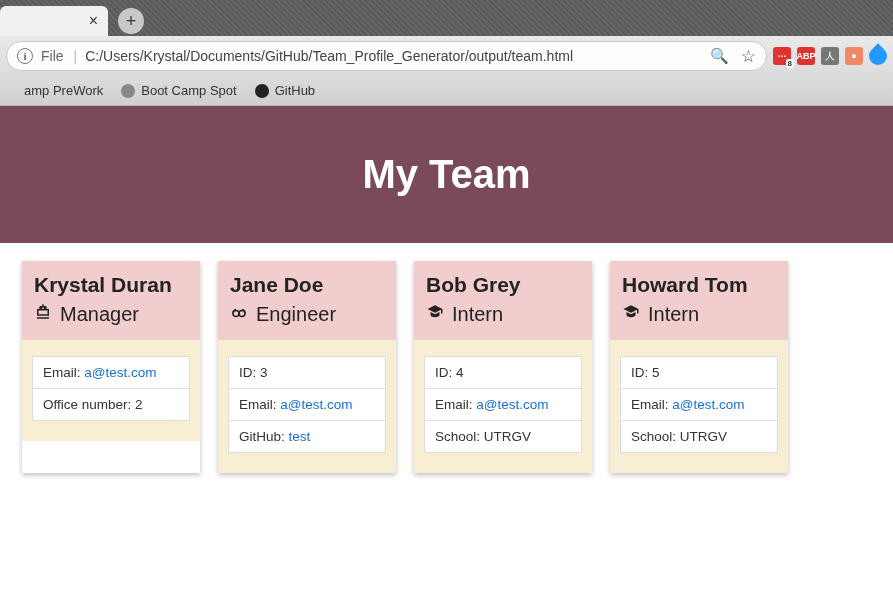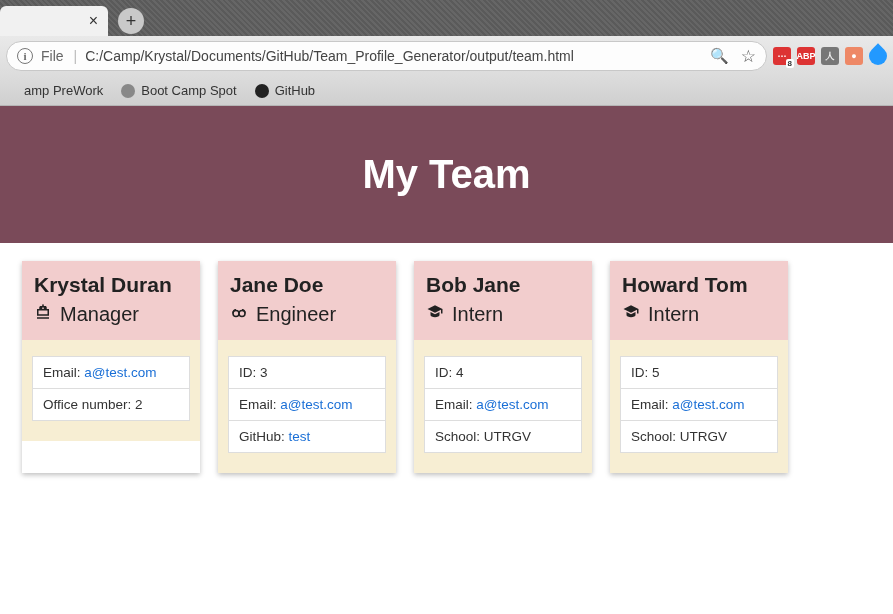--- a/index.html
+++ b/index.html
@@ -171,21 +171,21 @@
       <span class="x">×</span>
     </div>
     <div class="newtab">+</div>
   </div>
 
   <div class="addr-row">
     <div class="addr-bar">
       <span class="info-icon">i</span>
       <span class="file-lbl">File</span>
       <span class="sep">|</span>
-      <span class="url">C:/Camp/Krystal/Documents/GitHub/Team_Profile_Generator/output/team.html</span>
+      <span class="url">C:/Users/Krystal/Documents/GitHub/Team_Profile_Generator/output/team.html</span>
       <span class="addr-right">
         <span class="search-ic">🔍</span>
         <span class="star">☆</span>
       </span>
     </div>
     <div class="ext-icons">
       <span class="ext red">⋯<span class="badge">8</span></span>
       <span class="ext red">ABP</span>
       <span class="ext gray">人</span>
       <span class="ext pink">●</span>
@@ -255,21 +255,21 @@
           <span>Email: </span><a class="link" href="#">a@test.com</a>
         </div>
         <div class="list-item">
           <span>GitHub: </span><a class="link" href="#">test</a>
         </div>
       </div>
     </div>
     </div>
     <div class="card">
     <div class="card-head">
-      <div class="card-name">Bob Jane</div>
+      <div class="card-name">Bob Grey</div>
       <div class="card-role">
         <span class="role-icon"><svg viewBox="0 0 24 24" fill="#222">
               <path d="M12 3L2 8l10 5 8-4v5h2V8L12 3z"></path>
               <path d="M6 12v4c0 1.7 2.7 3 6 3s6-1.3 6-3v-4l-6 3-6-3z"></path>
             </svg></span>
         <span>Intern</span>
       </div>
     </div>
     <div class="card-body">
       <div class="list">

